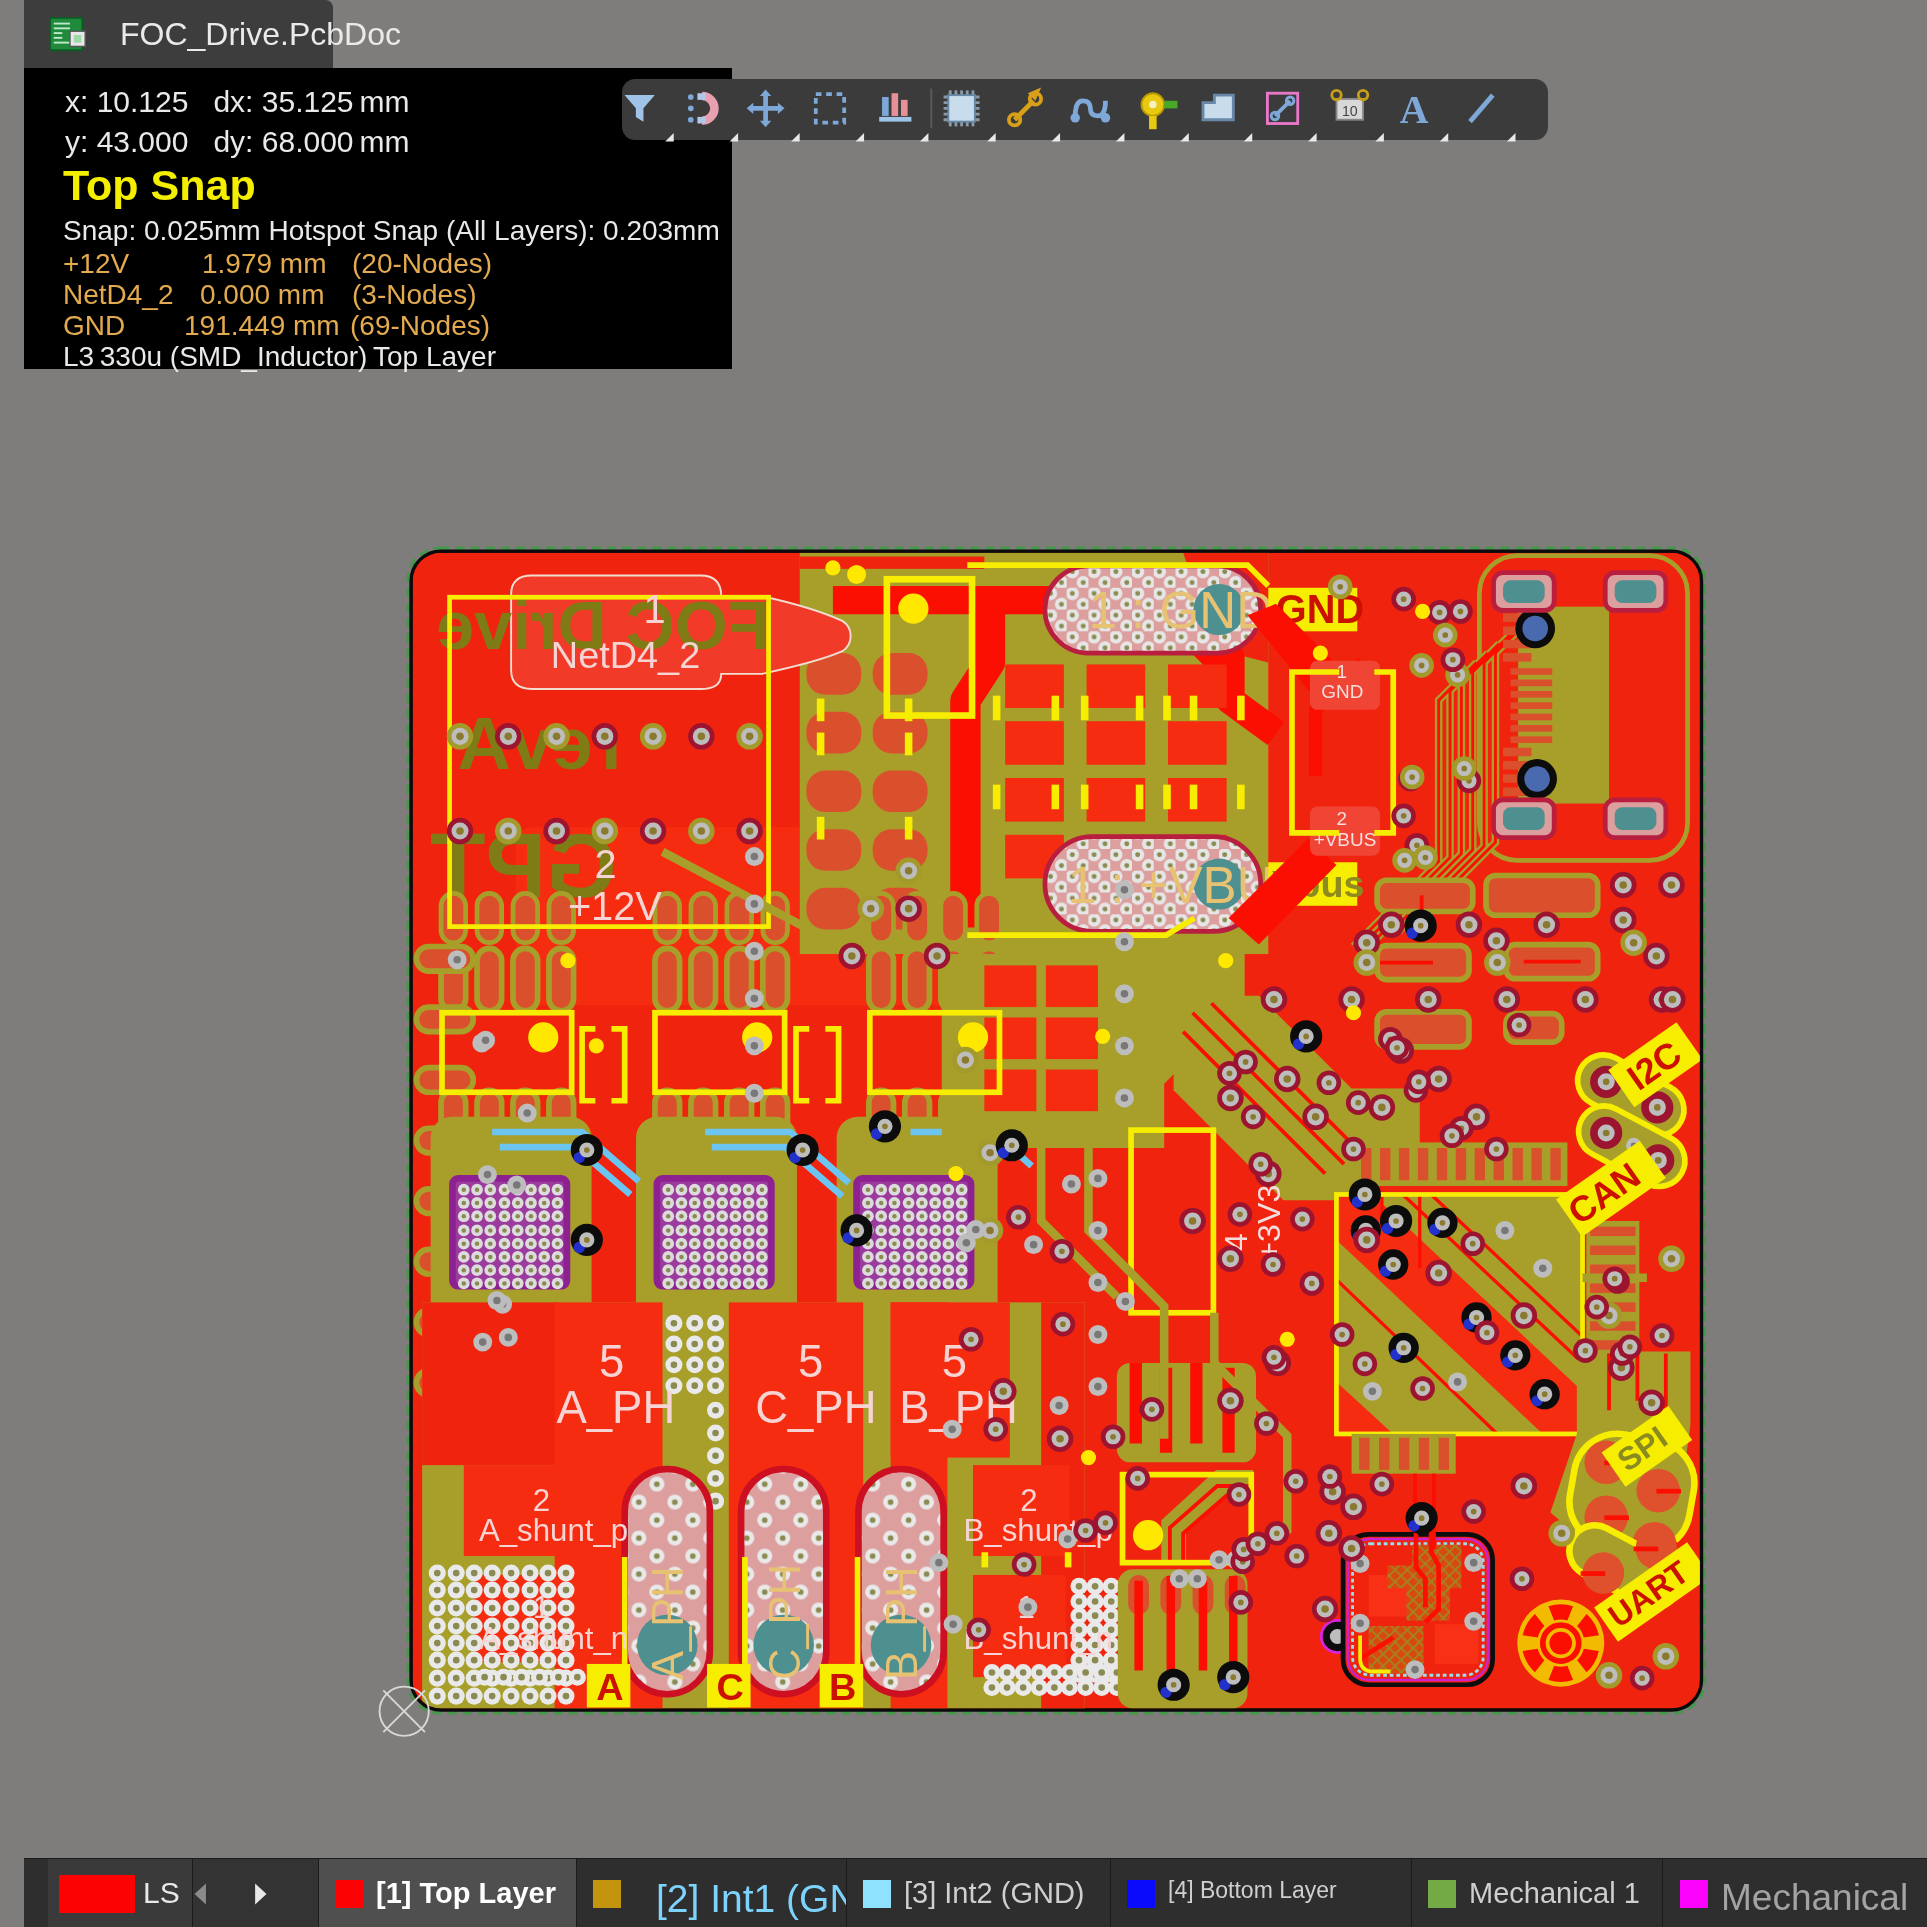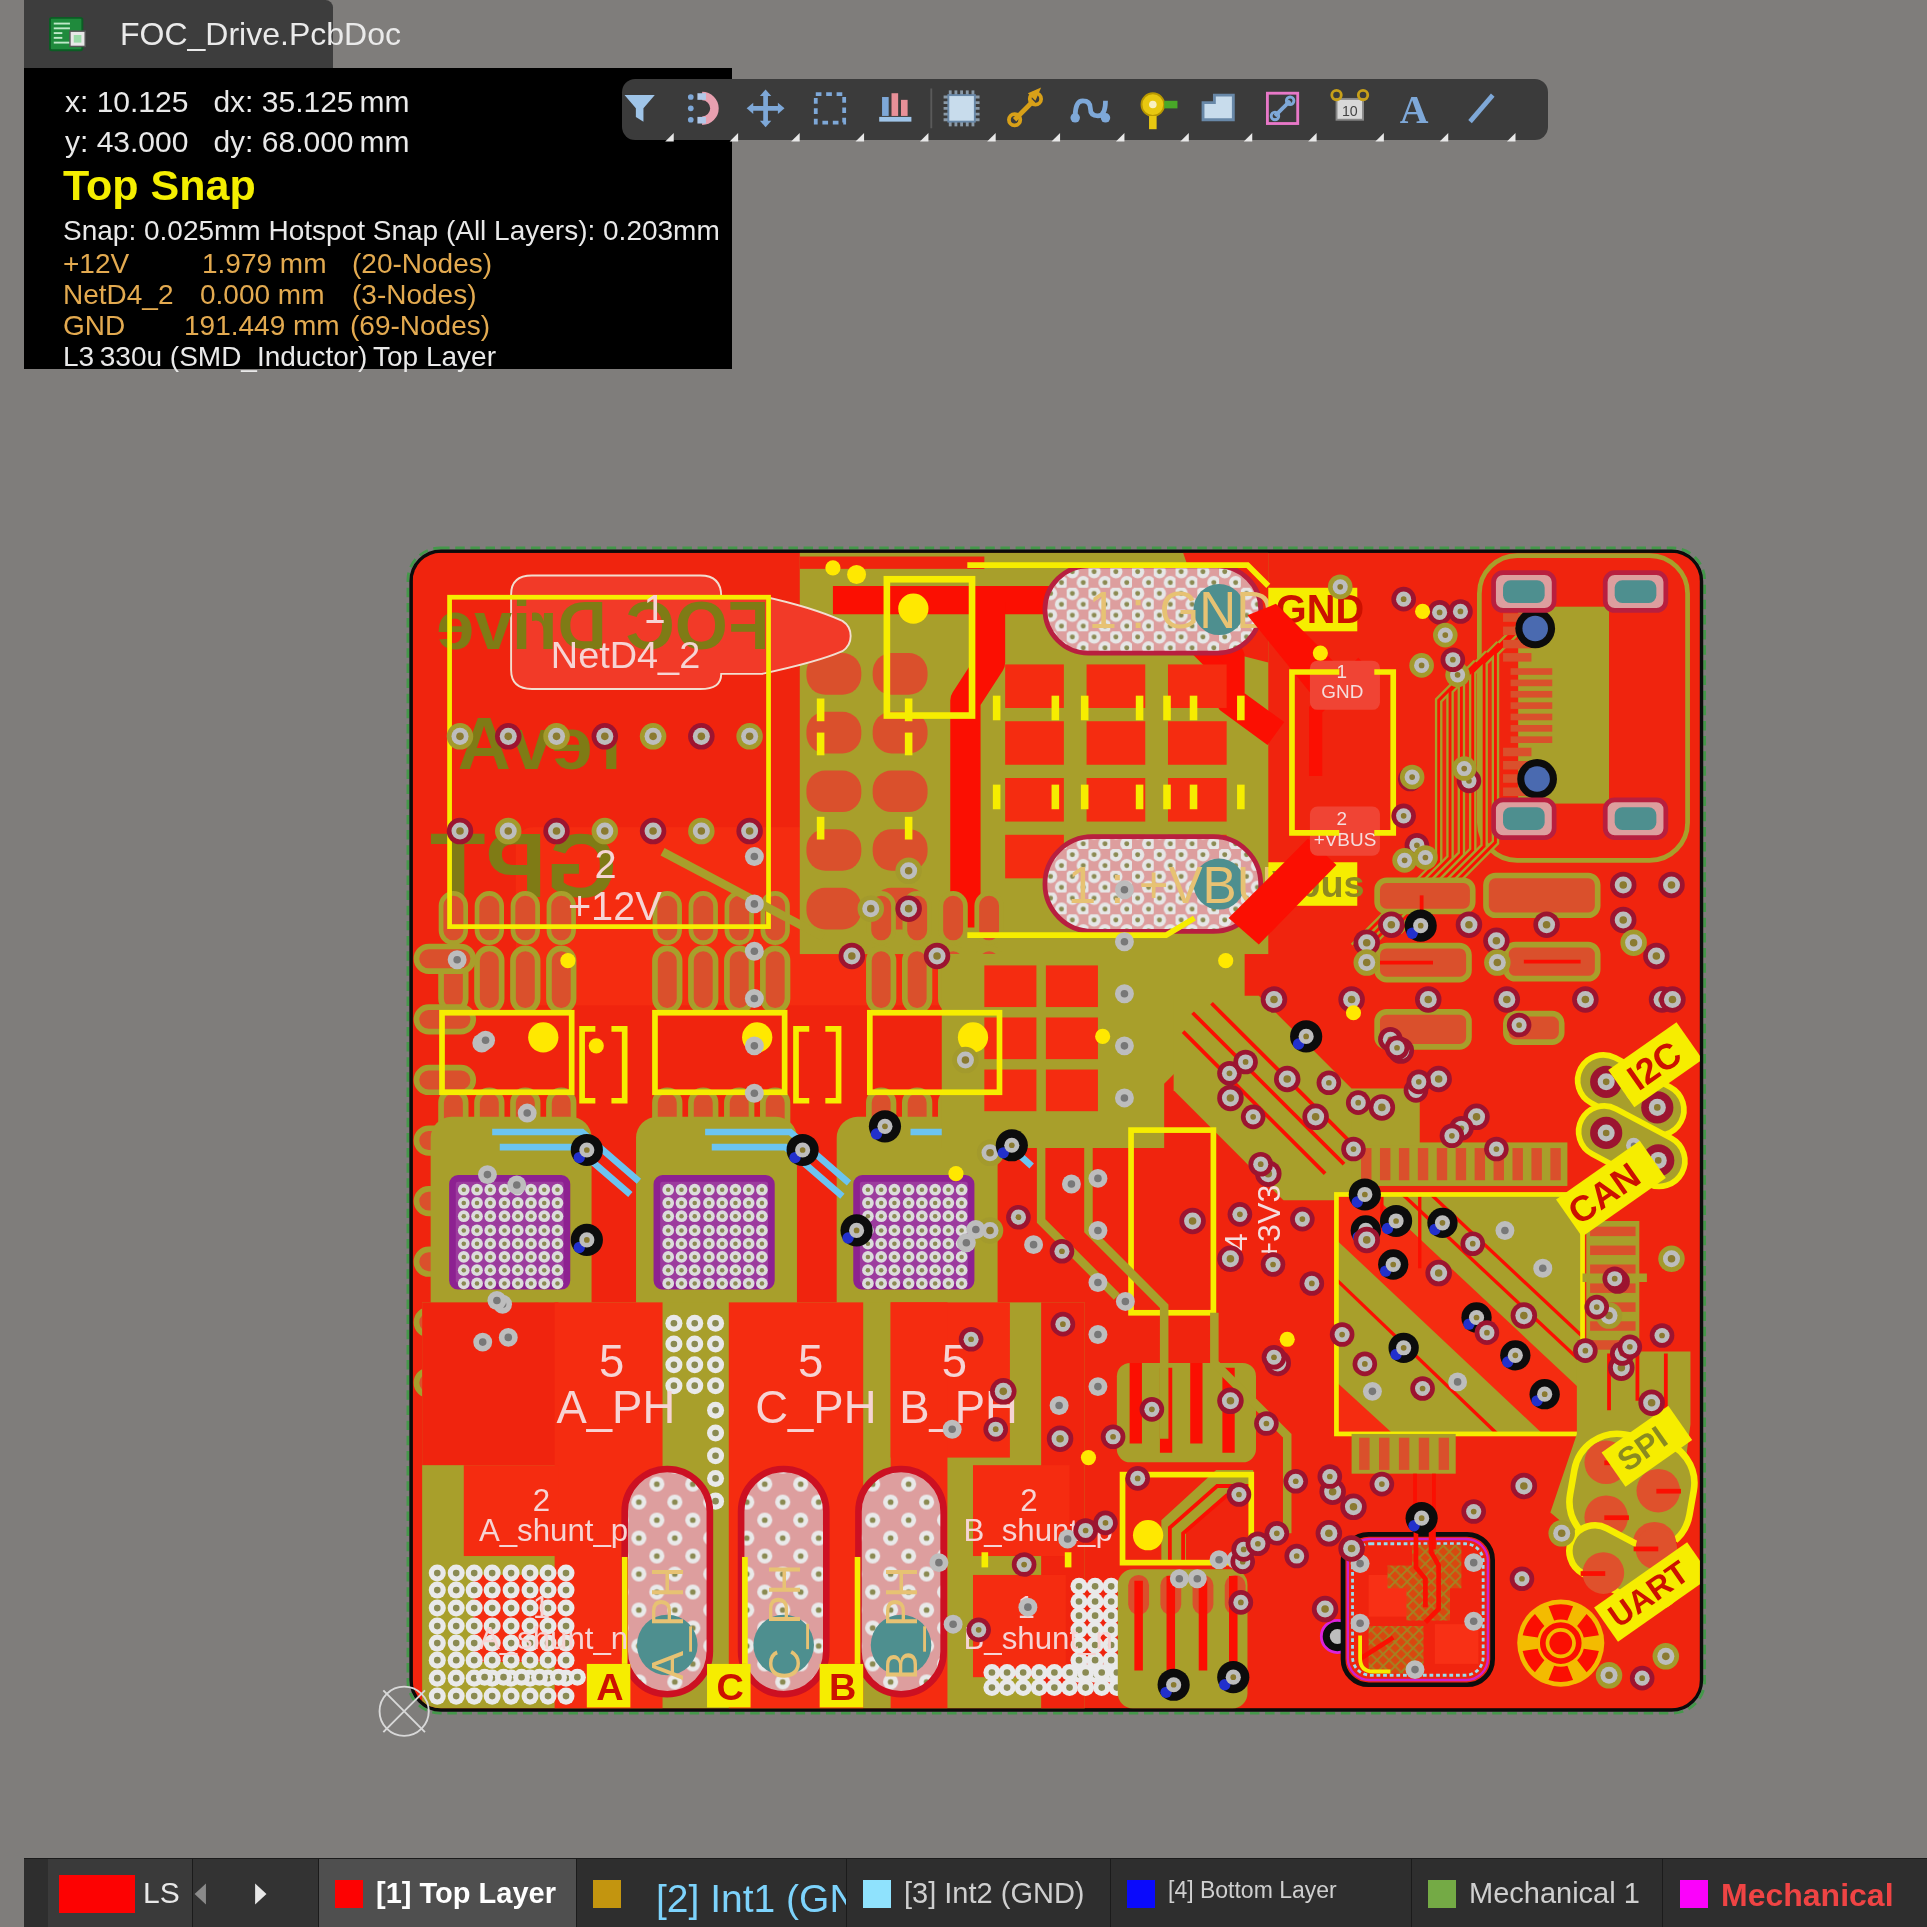--- a/index.html
+++ b/index.html
@@ -1882,14 +1882,14 @@
     <div style="position:absolute;left:815px;top:21px;width:28px;height:28px;background:#8fe2fd;"></div>
     <div style="position:absolute;left:856px;top:18px;font-size:29px;font-weight:normal;color:#cfcfcf;white-space:nowrap;">[3] Int2 (GND)</div>
     <div style="position:absolute;left:1062px;top:0;width:301px;height:70px;background:#2e2e2e;border-left:1.9px solid #1b1b1b;"></div>
     <div style="position:absolute;left:1079px;top:21px;width:28px;height:28px;background:#0a0afc;"></div>
     <div style="position:absolute;left:1120px;top:18px;font-size:23px;font-weight:normal;color:#cfcfcf;white-space:nowrap;">[4] Bottom Layer</div>
     <div style="position:absolute;left:1363px;top:0;width:252px;height:70px;background:#2e2e2e;border-left:1.9px solid #1b1b1b;"></div>
     <div style="position:absolute;left:1380px;top:21px;width:28px;height:28px;background:#74aa45;"></div>
     <div style="position:absolute;left:1421px;top:18px;font-size:29px;font-weight:normal;color:#cfcfcf;white-space:nowrap;">Mechanical 1</div>
     <div style="position:absolute;left:1614px;top:0;width:313px;height:70px;background:#2e2e2e;border-left:1.9px solid #1b1b1b;"></div>
     <div style="position:absolute;left:1632px;top:21px;width:28px;height:28px;background:#fb02fb;"></div>
-    <div style="position:absolute;left:1673px;top:18px;font-size:32px;font-weight:bold;color:#ef4444;white-space:nowrap;">Mechanical</div>
+    <div style="position:absolute;left:1673px;top:18px;font-size:37px;font-weight:normal;color:#a3a3a3;white-space:nowrap;">Mechanical</div>
   </div>
 
 </body></html>

